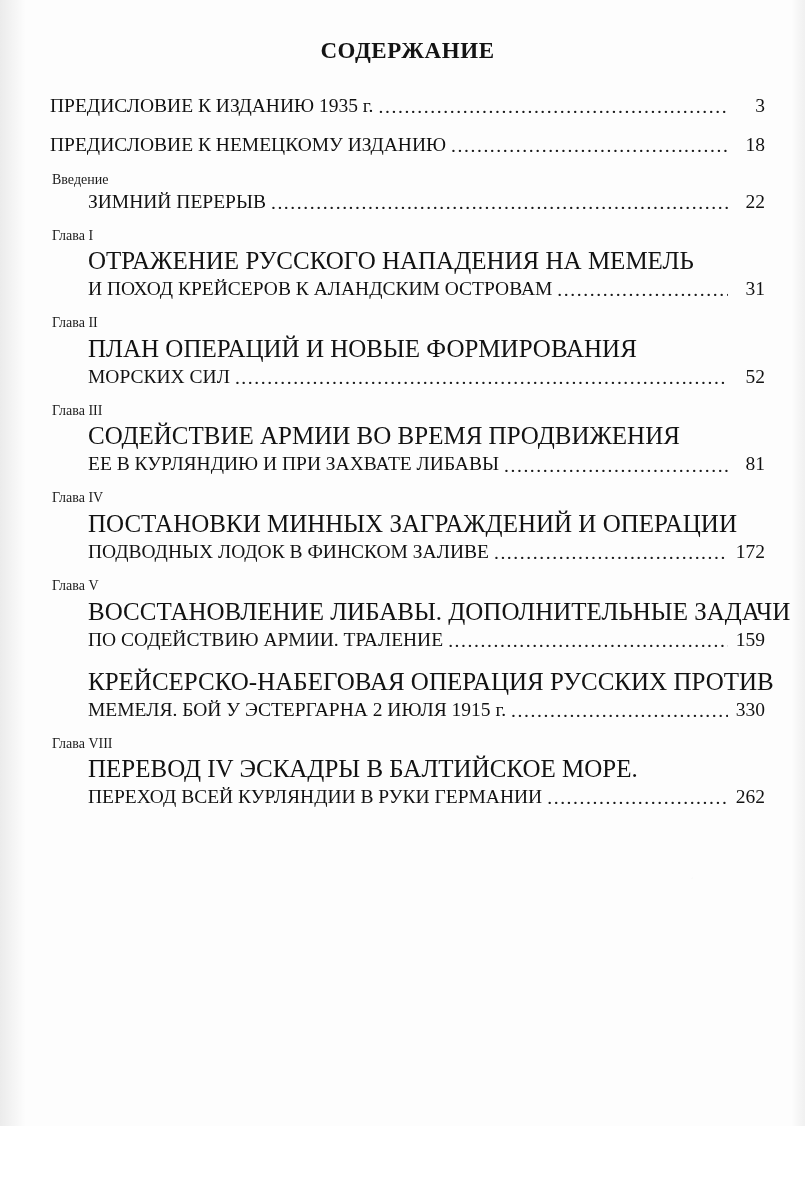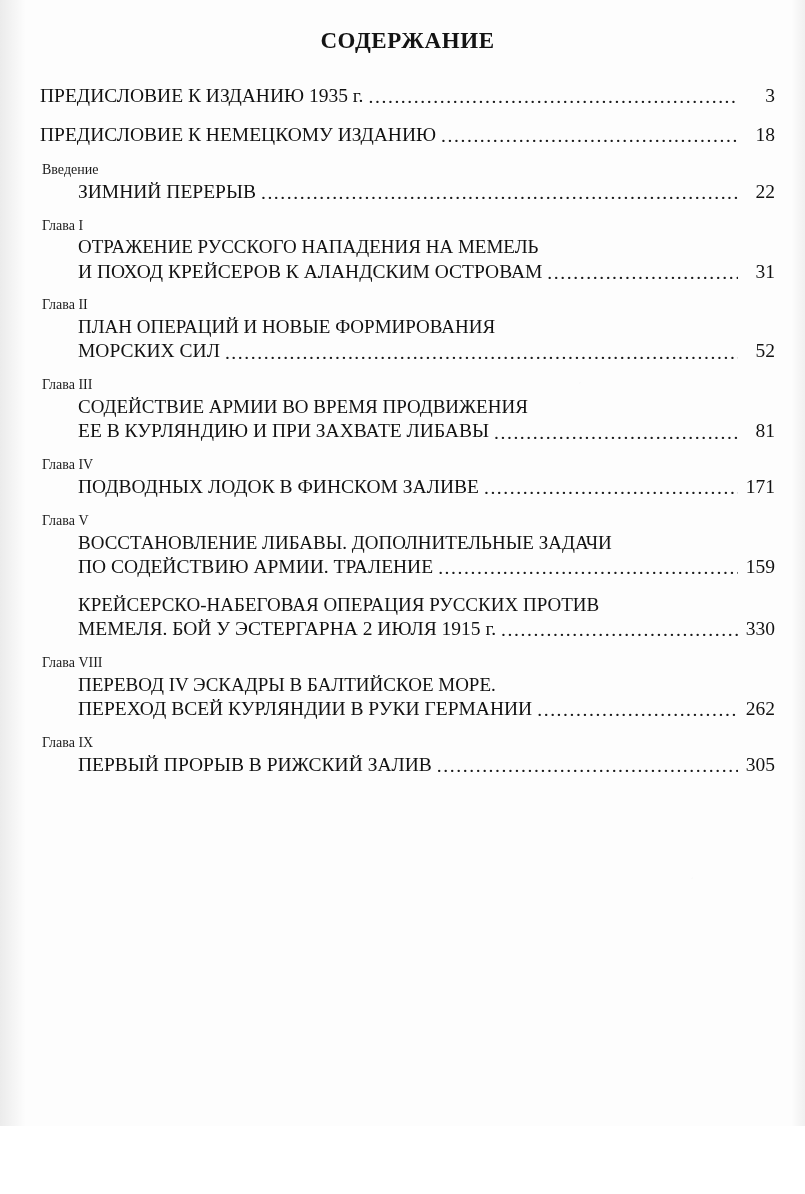--- a/index.html
+++ b/index.html
@@ -13,21 +13,21 @@
     font-family: "Liberation Serif", serif;
     color: #1a1a1a;
     overflow: hidden;
     position: relative;
   }
   .page {
     position: relative;
     width: 805px;
     height: 1126px;
     box-sizing: border-box;
-    padding: 2px;
+    padding: 12px;
     background:
       radial-gradient(circle at 20% 12%, rgba(0,0,0,0.016) 0 1px, transparent 1px),
       radial-gradient(circle at 72% 34%, rgba(0,0,0,0.013) 0 1px, transparent 1px),
       radial-gradient(circle at 41% 63%, rgba(0,0,0,0.015) 0 1px, transparent 1px),
       radial-gradient(circle at 86% 78%, rgba(0,0,0,0.012) 0 1px, transparent 1px),
       #fdfdfd;
   }
   
   .page::before {
     content: "";
@@ -80,21 +80,21 @@
   }
 
   .lines {
     padding-left: 38px;
   }
   .entry.flat .lines {
     padding-left: 0;
   }
 
   .line {
-    font-size: 19px;
+    font-size: 25px;
     line-height: 1.28;
     color: #121212;
     white-space: nowrap;
   }
 
   
   .leader-row {
     display: flex;
     align-items: flex-end;
     width: 100%;
@@ -196,24 +196,25 @@
             <div class="leader-row">
               <span class="leader-text">ЕЕ В КУРЛЯНДИЮ И ПРИ ЗАХВАТЕ ЛИБАВЫ</span>
               <span class="leader-fill"></span>
               <span class="page-num">81</span>
             </div>
           </div>
         </div>
         <div class="entry">
           <div class="chap-label">Глава IV</div>
           <div class="lines">
+            <div class="line">ПОСТАНОВКИ МИННЫХ ЗАГРАЖДЕНИЙ И ОПЕРАЦИИ</div>
             <div class="leader-row">
               <span class="leader-text">ПОДВОДНЫХ ЛОДОК В ФИНСКОМ ЗАЛИВЕ</span>
               <span class="leader-fill"></span>
-              <span class="page-num">171</span>
+              <span class="page-num">172</span>
             </div>
           </div>
         </div>
         <div class="entry">
           <div class="chap-label">Глава V</div>
           <div class="lines">
             <div class="line">ВОССТАНОВЛЕНИЕ ЛИБАВЫ. ДОПОЛНИТЕЛЬНЫЕ ЗАДАЧИ</div>
             <div class="leader-row">
               <span class="leader-text">ПО СОДЕЙСТВИЮ АРМИИ. ТРАЛЕНИЕ</span>
               <span class="leader-fill"></span>
@@ -232,28 +233,18 @@
           </div>
         </div>
         <div class="entry">
           <div class="chap-label">Глава VIII</div>
           <div class="lines">
             <div class="line">ПЕРЕВОД IV ЭСКАДРЫ В БАЛТИЙСКОЕ МОРЕ.</div>
             <div class="leader-row">
               <span class="leader-text">ПЕРЕХОД ВСЕЙ КУРЛЯНДИИ В РУКИ ГЕРМАНИИ</span>
               <span class="leader-fill"></span>
               <span class="page-num">262</span>
-            </div>
-          </div>
-        </div>
-        <div class="entry">
-          <div class="chap-label">Глава IX</div>
-          <div class="lines">
-            <div class="leader-row">
-              <span class="leader-text">ПЕРВЫЙ ПРОРЫВ В РИЖСКИЙ ЗАЛИВ</span>
-              <span class="leader-fill"></span>
-              <span class="page-num">305</span>
             </div>
           </div>
         </div>
       </div>
   </div>
 </div>
 
 </body></html>

